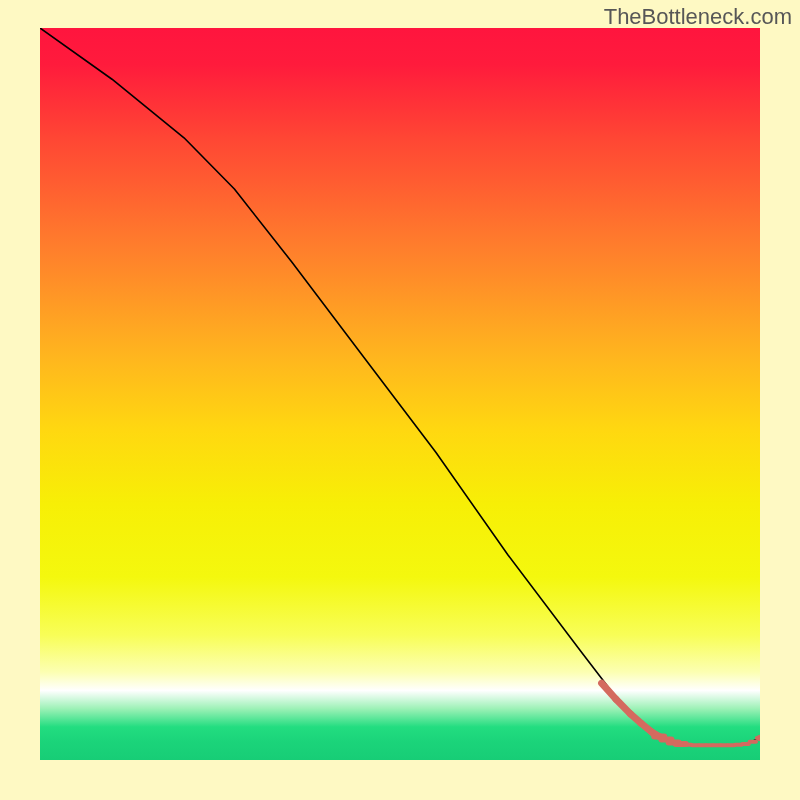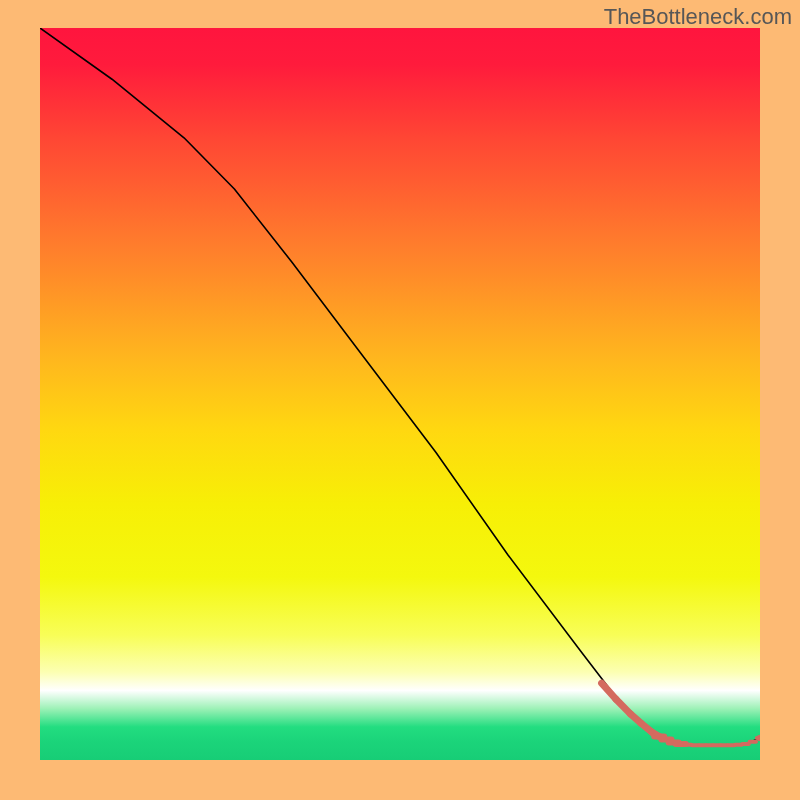--- a/index.html
+++ b/index.html
@@ -7,21 +7,21 @@
     padding: 0;
     width: 800px;
     height: 800px;
     overflow: hidden;
     font-family: Arial, Helvetica, sans-serif;
   }
   .stage {
     position: relative;
     width: 800px;
     height: 800px;
-    background: #fdba74;
+    background: #fef9c3;
   }
   .watermark {
     position: absolute;
     top: 4px;
     right: 8px;
     color: #575757;
     font-size: 22px;
     font-weight: 400;
     letter-spacing: 0px;
     z-index: 3;

